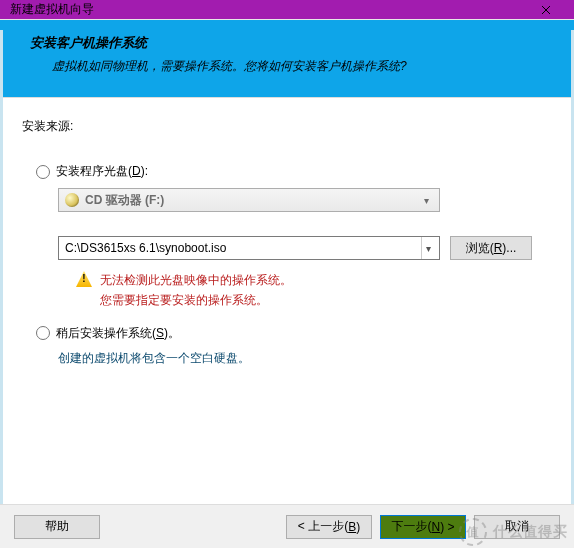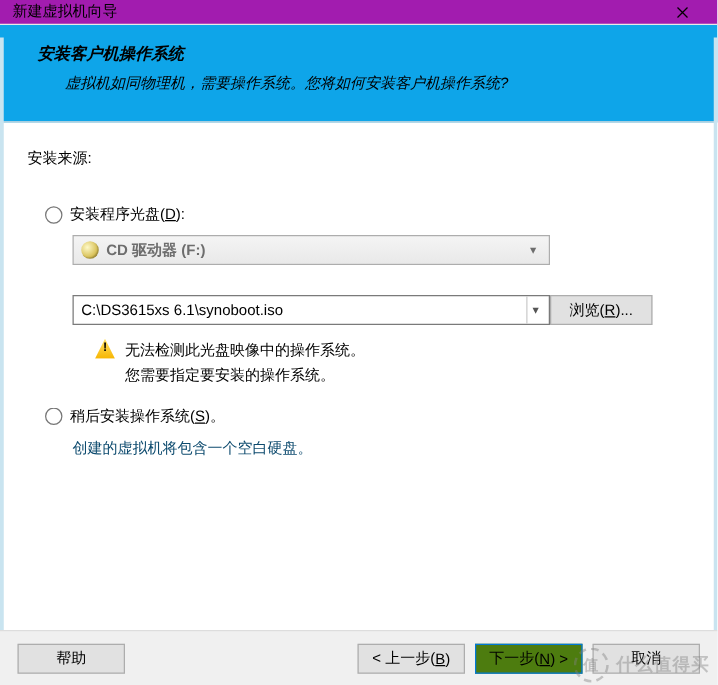--- a/index.html
+++ b/index.html
@@ -79,20 +79,21 @@
       border-radius: 50%;
       background: radial-gradient(circle at 35% 35%, #fef9c8, #d9c25a 60%, #a88e2c);
       box-shadow: inset -1px -1px 1px rgba(0,0,0,.2);
     }
     .combo-text { flex: 1; font-size: 12px; font-weight: bold; }
     .combo-arrow { color: #6d6d6d; font-size: 10px; padding: 0 6px; }
     .iso-section { margin-top: 6px; }
     .iso-row {
       display: flex;
       margin-left: 36px;
+      gap: 10px;
     }
     .iso-input {
       width: 382px;
       height: 24px;
       border: 1px solid #7a7a7a;
       background: #fff;
       display: flex;
       align-items: center;
       padding: 0 4px 0 6px;
     }
@@ -129,21 +130,21 @@
       position: absolute; inset: 0;
       background: linear-gradient(#ffe36b,#f7b500);
       clip-path: polygon(50% 0, 100% 100%, 0 100%);
     }
     .warn-icon::after {
       content: "!";
       position: absolute; left: 0; right: 0; top: 2px;
       text-align: center; font-size: 10px; font-weight: bold;
       color: #000;
     }
-    .warn-text { font-size: 12px; color: #000000; line-height: 1.7; }
+    .warn-text { font-size: 12px; color: #b91c1c; line-height: 1.7; }
     .later-section { margin-top: 2px; }
     .later-desc {
       margin: 6px 0 0 36px;
       font-size: 12px;
       color: #0c4a6e;
     }
     .footer {
       position: absolute;
       left: 0; right: 0; bottom: 0;
       height: 44px;

